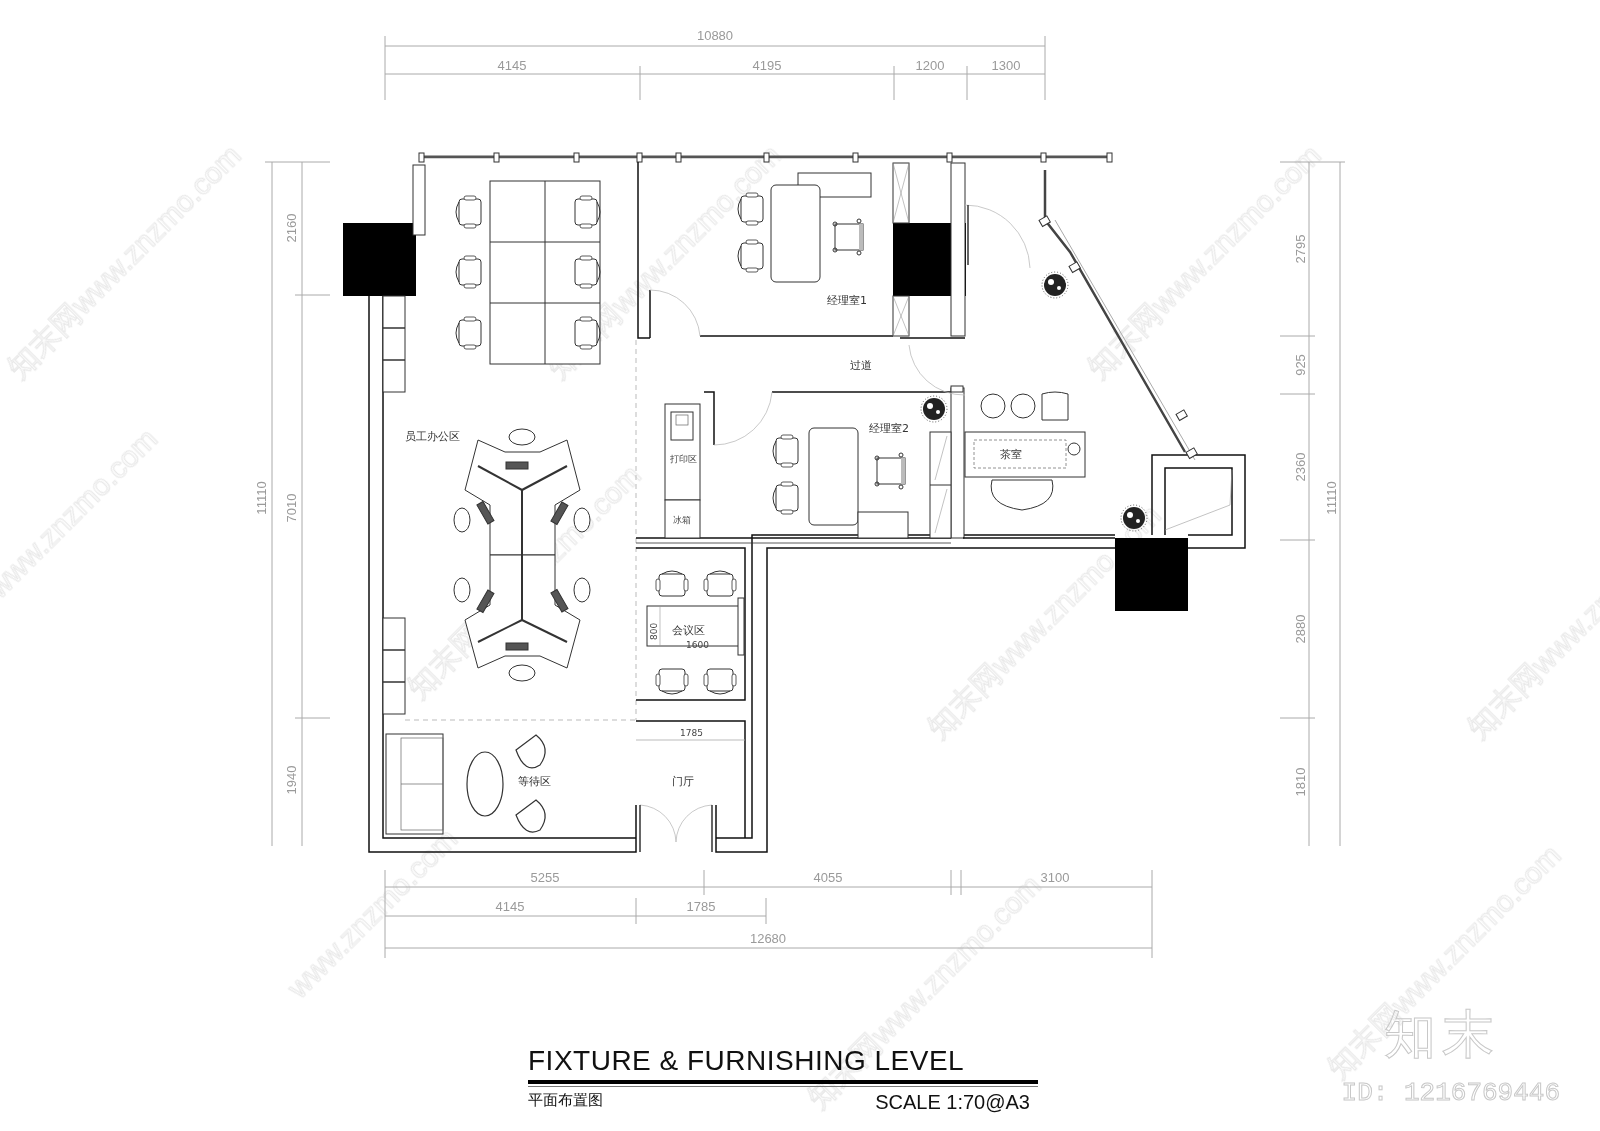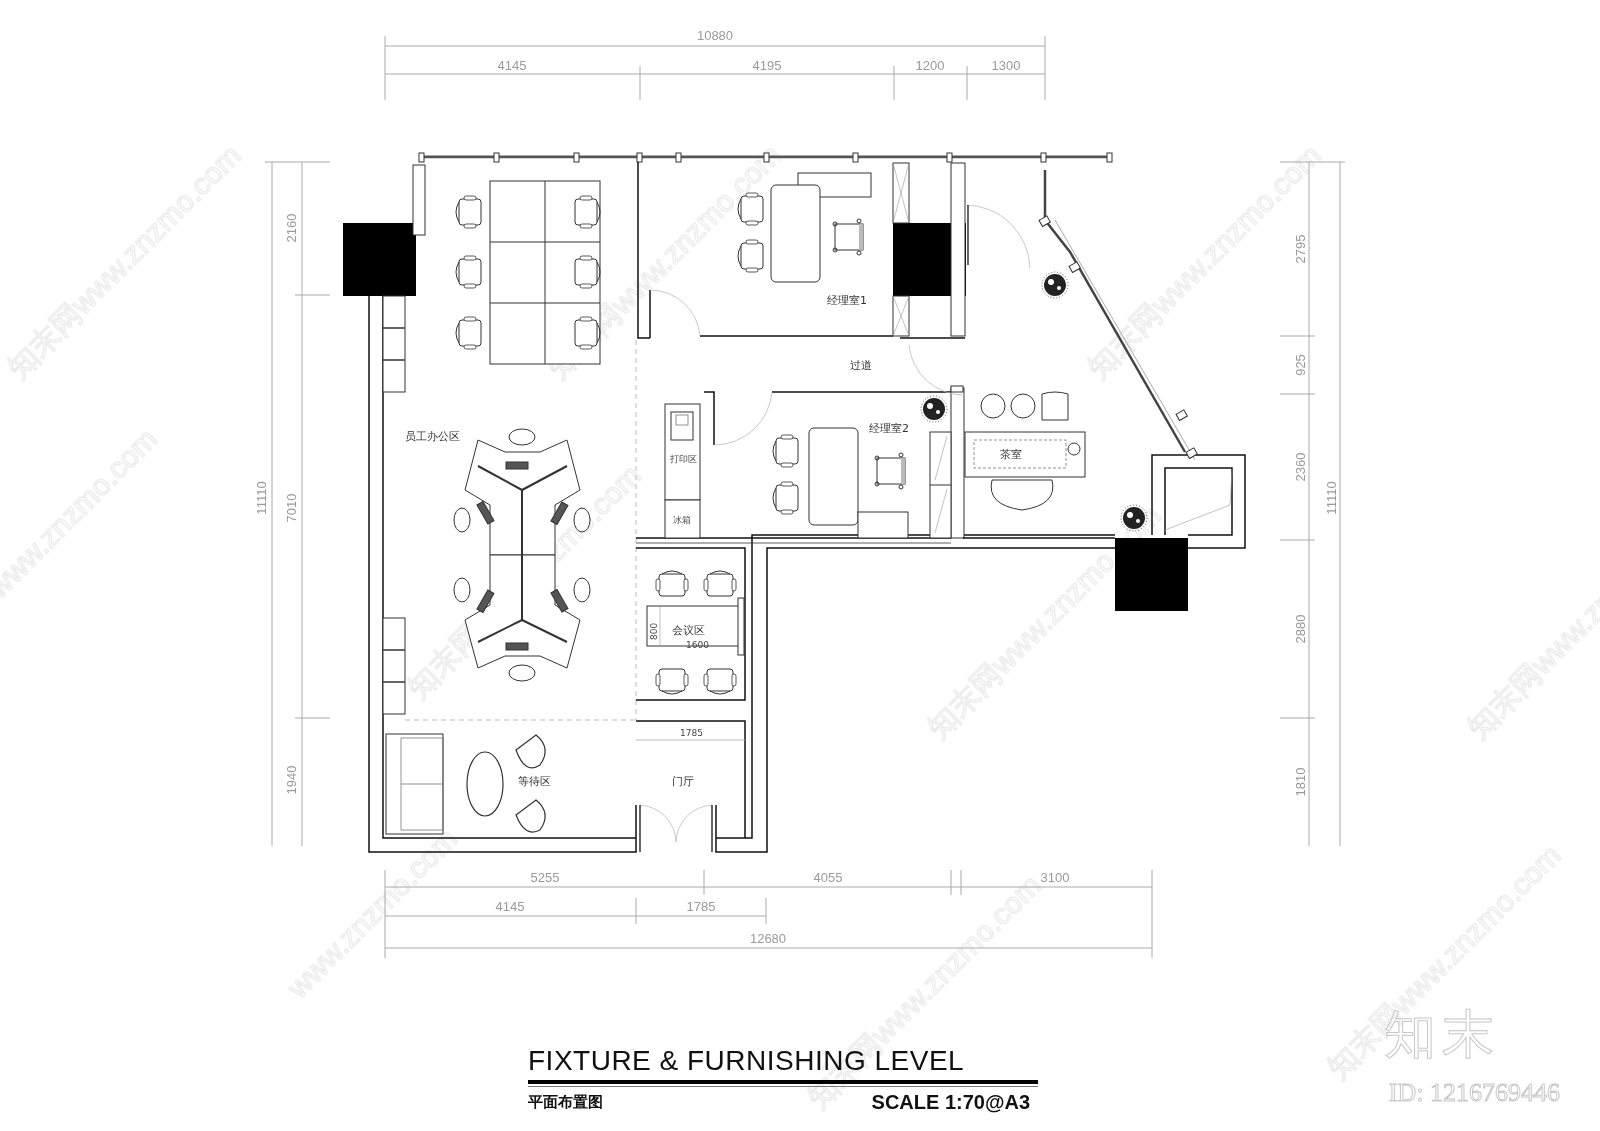--- a/index.html
+++ b/index.html
@@ -6,26 +6,26 @@
   body { width: 1600px; height: 1131px; position: relative; overflow: hidden; font-family: "Liberation Sans", sans-serif; }
   #plan { position: absolute; left: 0; top: 0; width: 1600px; height: 1131px; }
   .dim-text { font-family: "Liberation Sans", sans-serif; font-size: 13px; fill: #9a9a9a; }
   .room-label { font-family: "DejaVu Sans", sans-serif; font-size: 11px; fill: #333333; }
   .small-label { font-family: "DejaVu Sans", sans-serif; font-size: 9px; fill: #444444; }
   .wm { font-family: "Liberation Sans", sans-serif; font-size: 30px; fill: none; stroke: #e6e6e6; stroke-width: 1.2; }
   .title-block { position: absolute; left: 528px; top: 1046px; width: 510px; }
   .title-main { font-family: "Liberation Sans", sans-serif; font-size: 28px; color: #111; letter-spacing: 0.5px; line-height: 30px; white-space: nowrap; }
   .title-rule1 { height: 4px; background: #000; margin-top: 4px; }
   .title-rule2 { height: 1px; background: #777; margin-top: 2px; }
-  .title-sub { display: flex; justify-content: space-between; align-items: center; margin-top: 4px; font-weight: bold; }
+  .title-sub { display: flex; justify-content: space-between; align-items: flex-start; margin-top: 4px; }
   .title-cn { font-family: "DejaVu Sans", sans-serif; font-size: 15px; color: #111; }
   .title-scale { font-family: "Liberation Sans", sans-serif; font-size: 20px; color: #111; padding-right: 8px; }
   .brand { position: absolute; right: 40px; top: 1000px; text-align: right; }
   .brand-logo { font-family: "DejaVu Sans", sans-serif; font-size: 52px; color: transparent; -webkit-text-stroke: 1px #c8c8c8; letter-spacing: 6px; margin-right: 60px; }
-  .brand-id { font-family: Liberation Serif, serif; font-size: 26px; color: transparent; -webkit-text-stroke: 1px #c8c8c8; margin-top: 8px; margin-left: 24px; }
+  .brand-id { font-family: Liberation Mono, monospace; font-size: 26px; color: transparent; -webkit-text-stroke: 1px #c8c8c8; margin-top: 8px; margin-left: 24px; }
 </style>
 </head>
 <body>
 
 <svg id="plan" viewBox="0 0 1600 1131" xmlns="http://www.w3.org/2000/svg">
   <defs>
     <g id="armchair">
       <rect x="-11" y="-13" width="22" height="26" rx="3" fill="#fff" stroke="#333" stroke-width="1"></rect>
       <path d="M -11 -10 Q -17 0 -11 10" fill="none" stroke="#333" stroke-width="1"></path>
       <rect x="-6" y="-16" width="12" height="4" rx="2" fill="#fff" stroke="#333" stroke-width="0.8"></rect>

